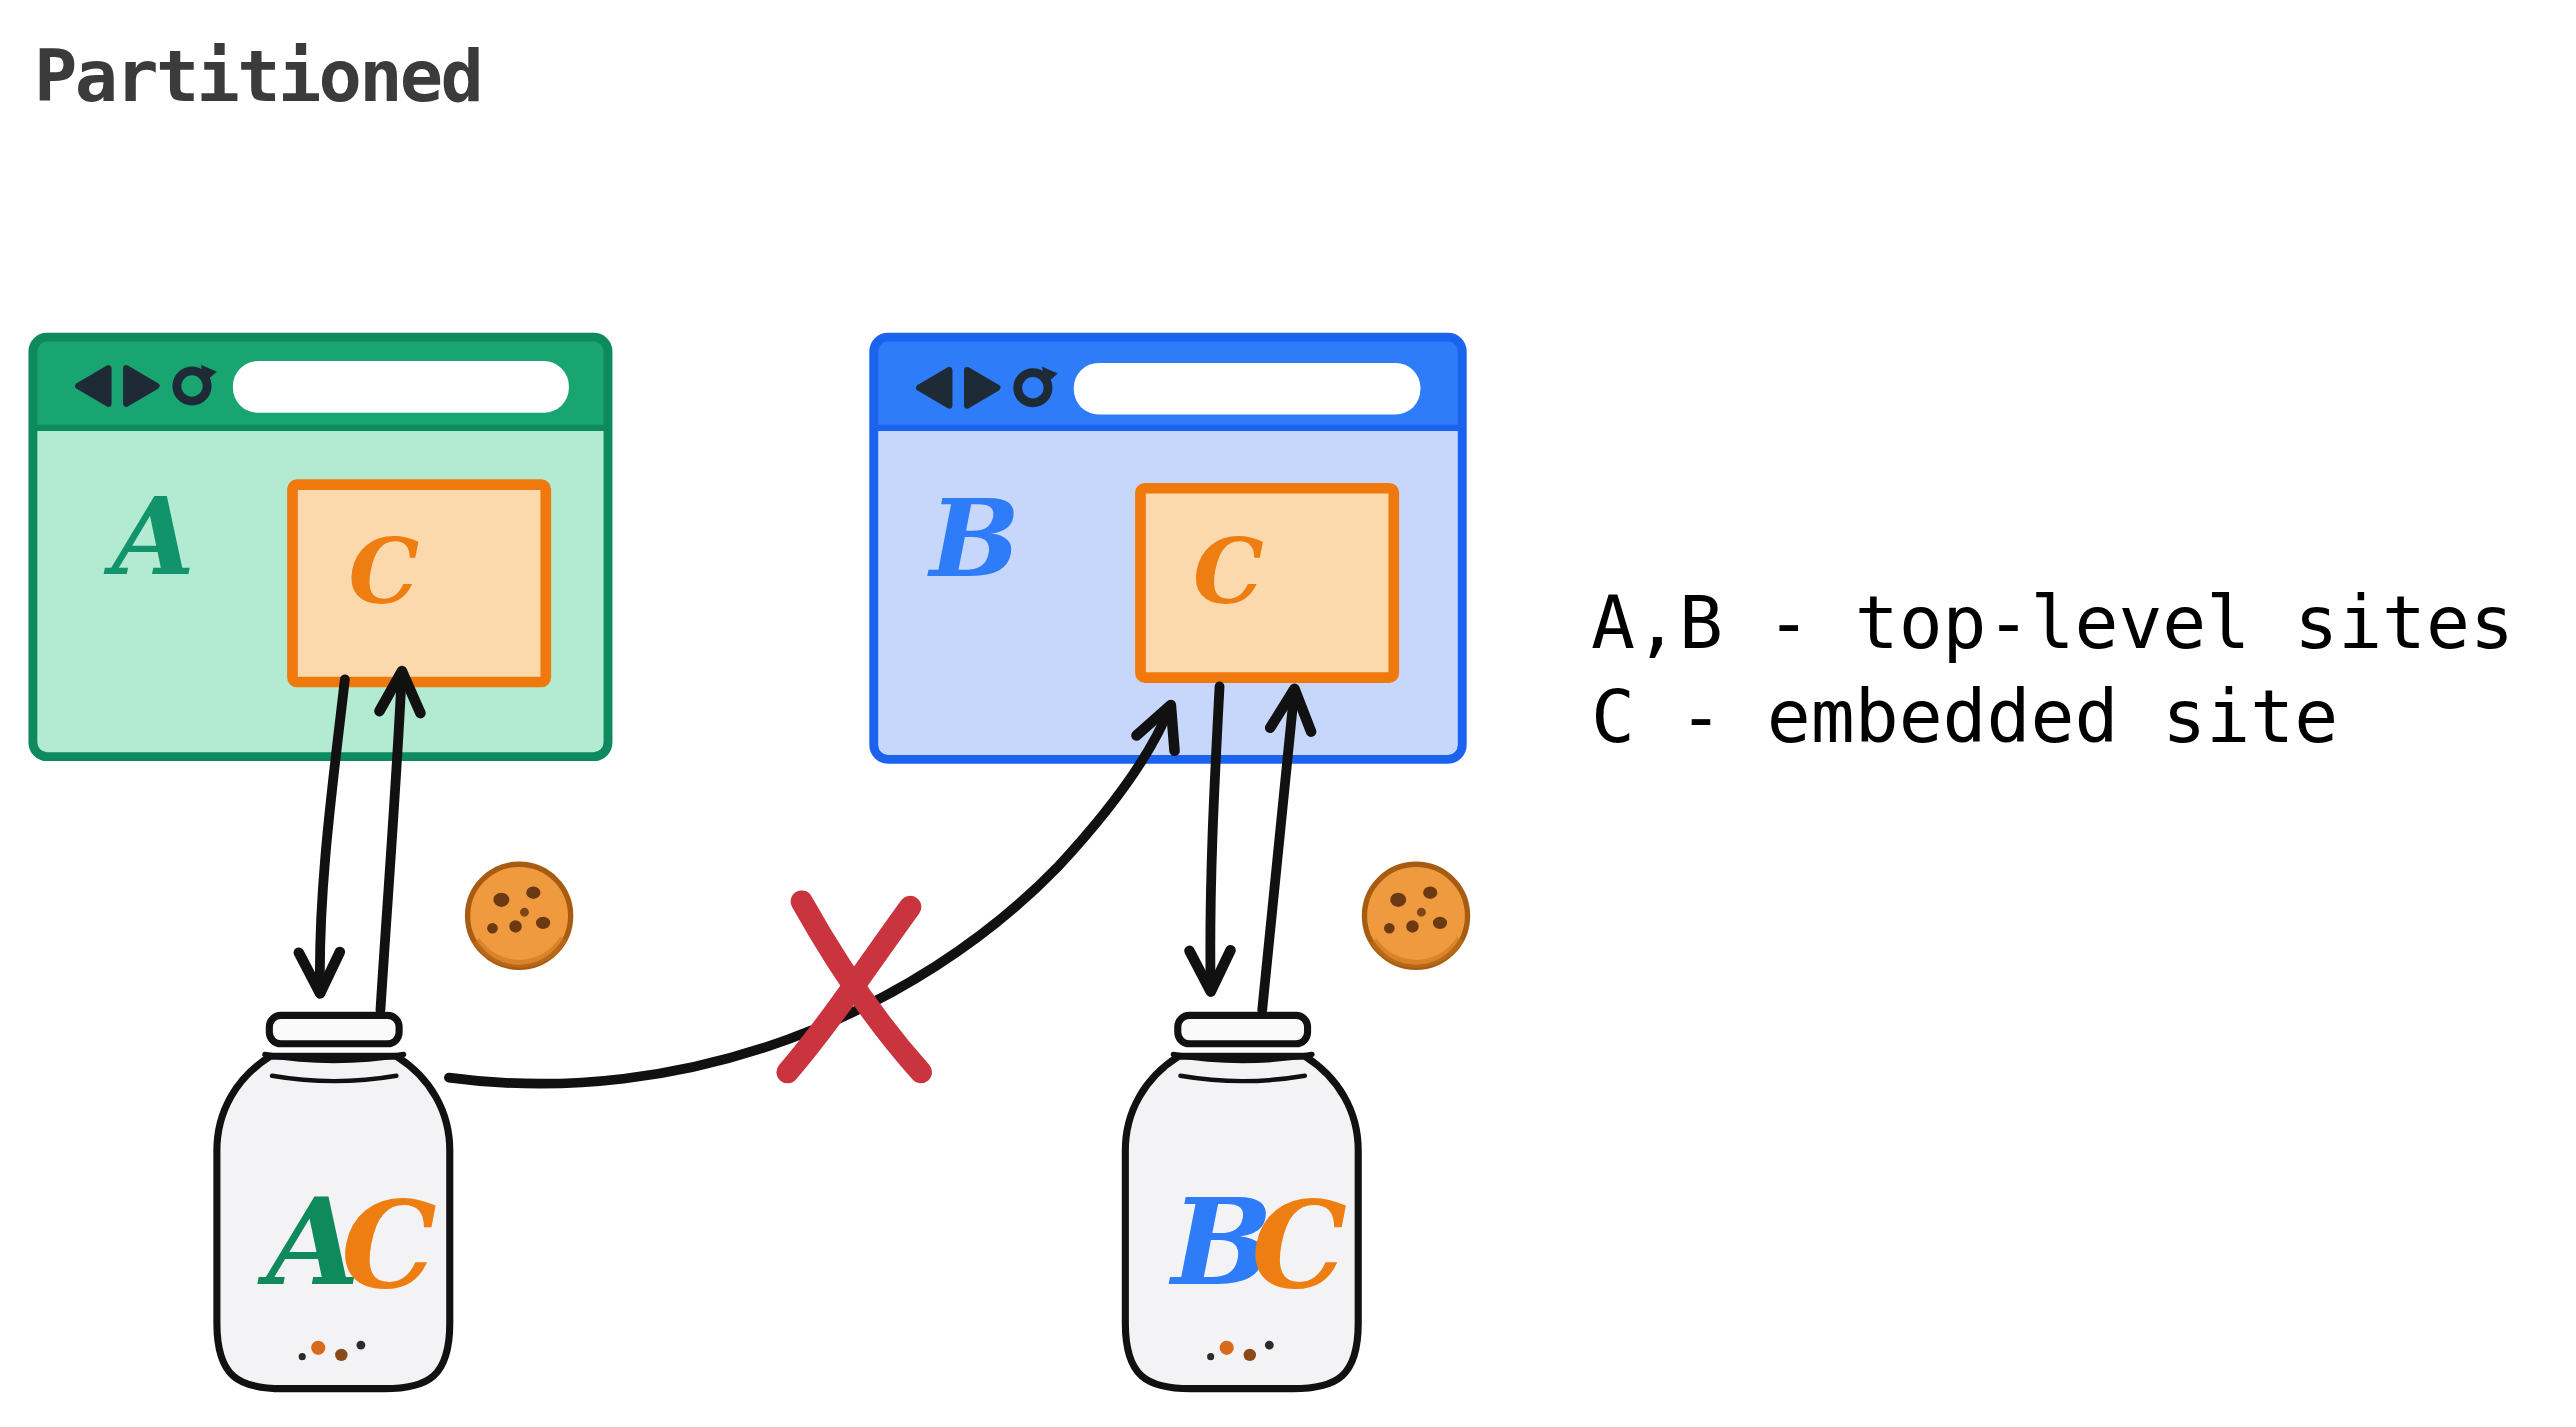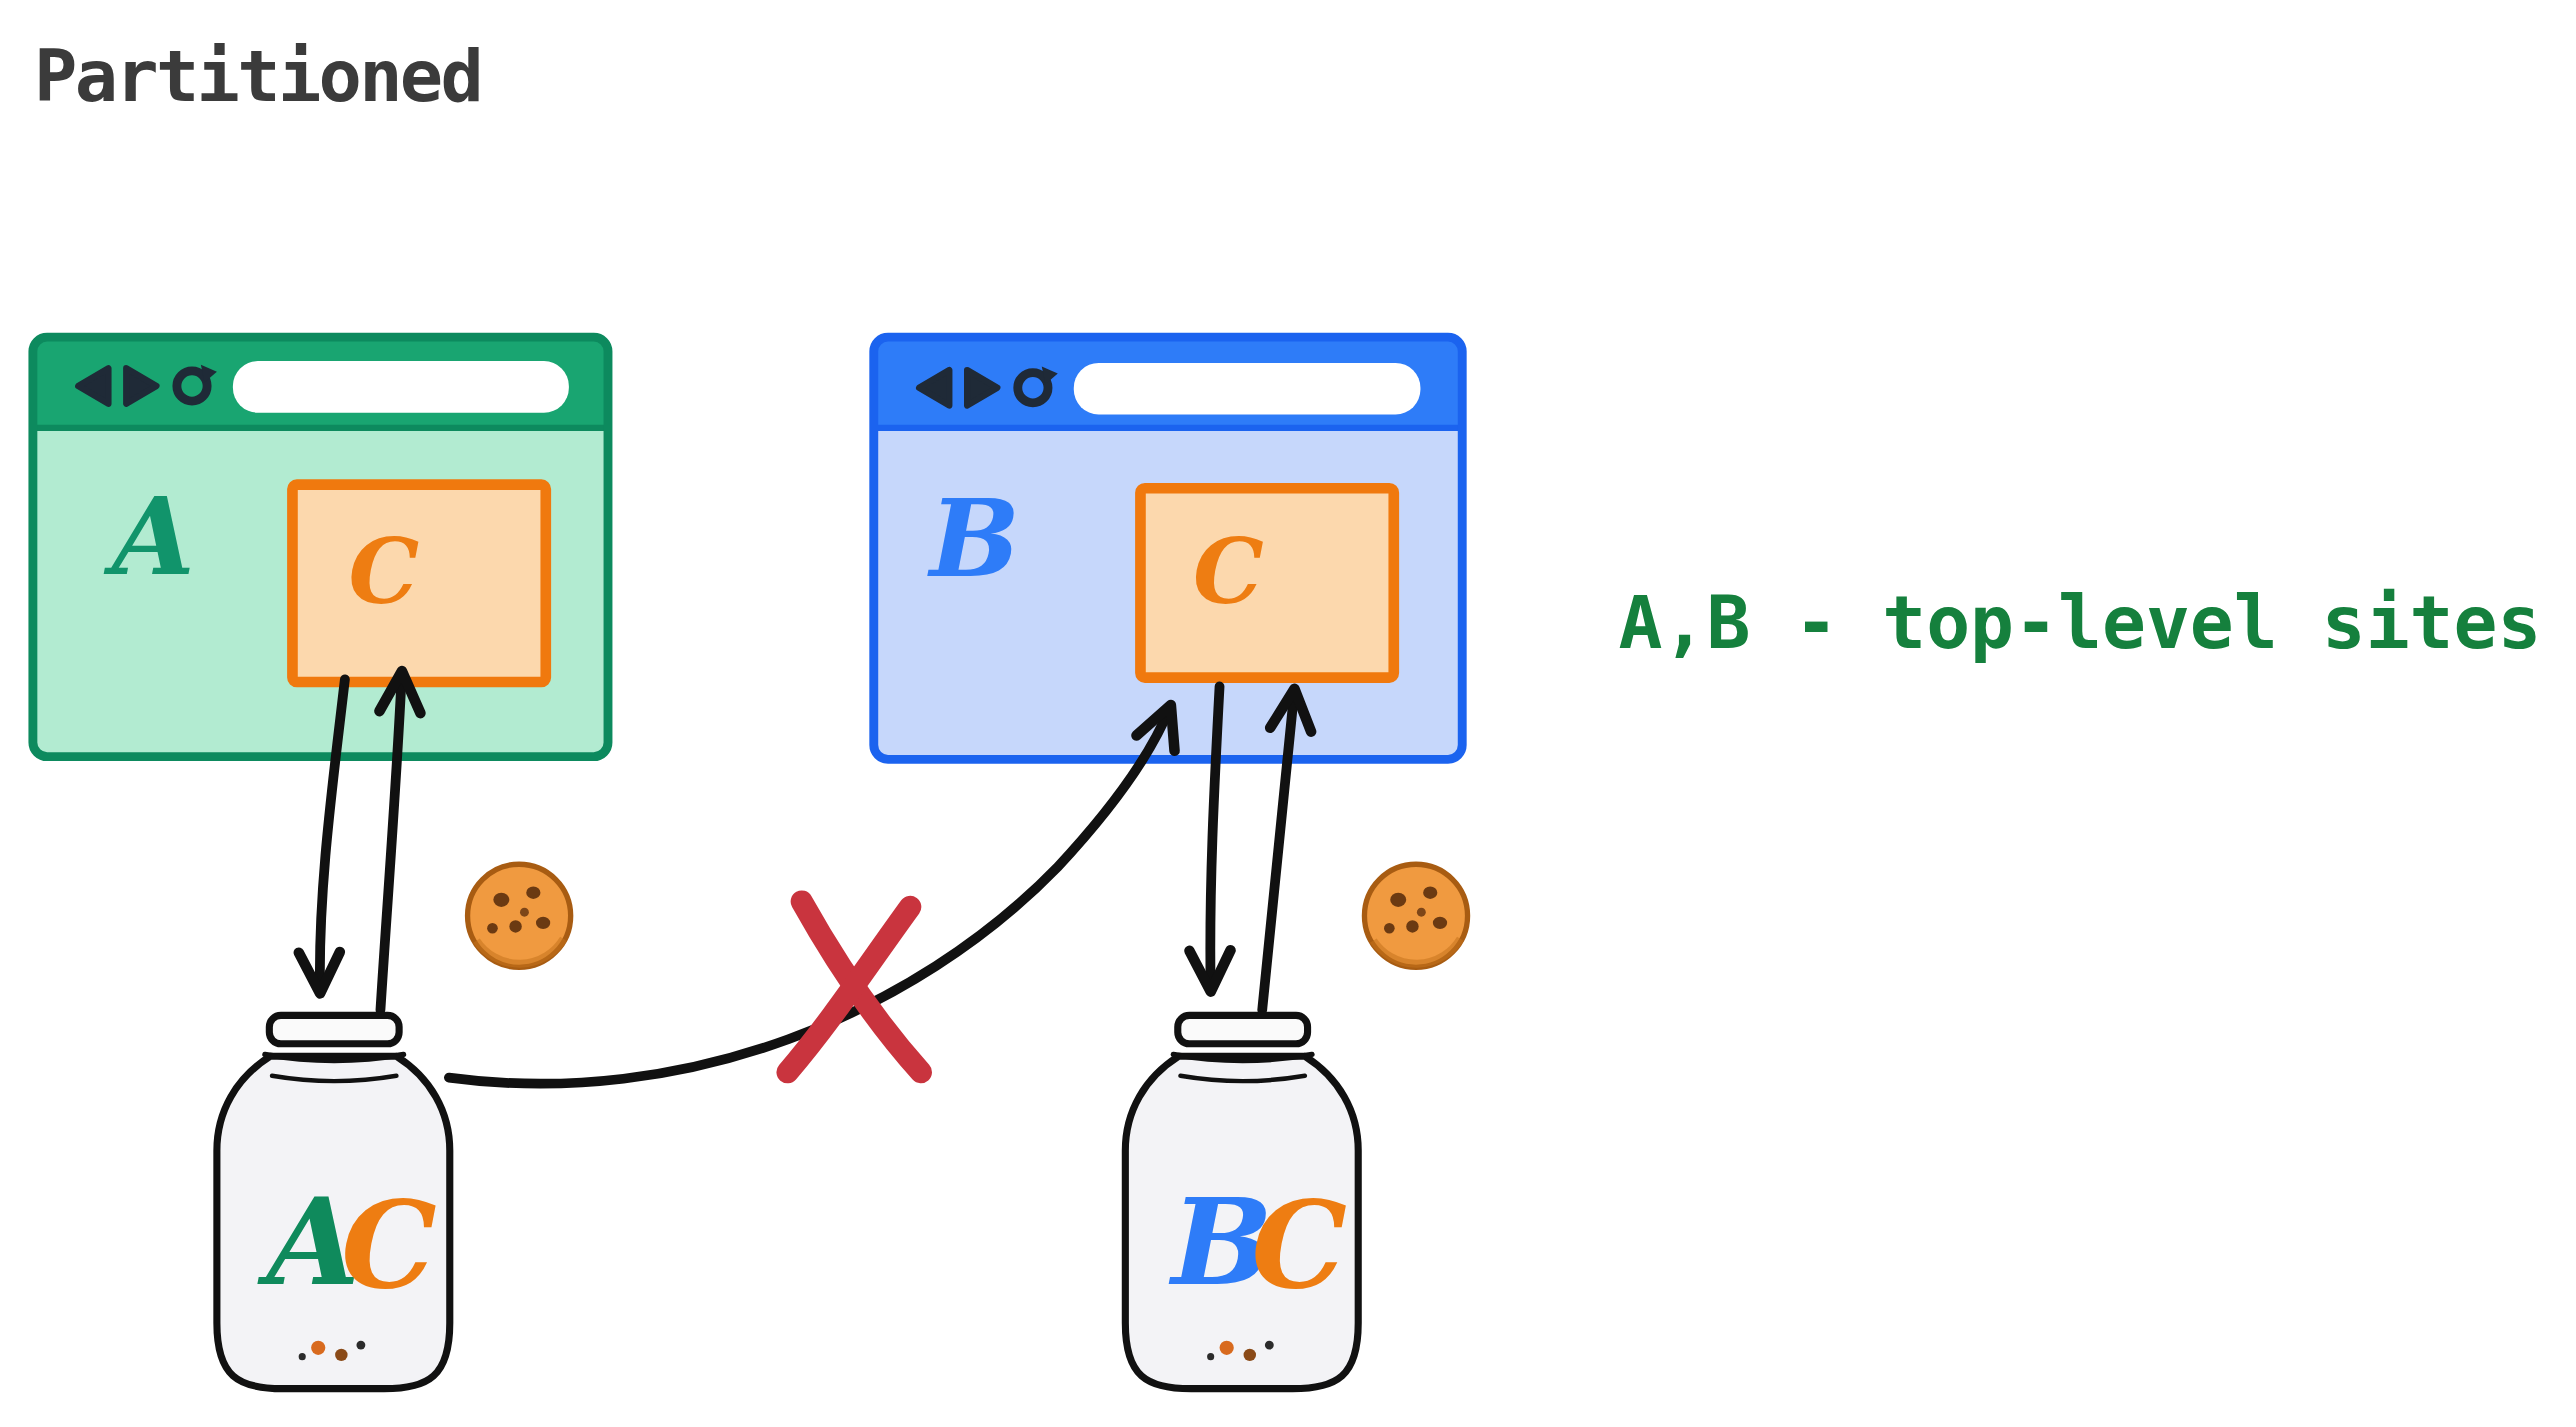--- a/index.html
+++ b/index.html
@@ -8,35 +8,36 @@
     width:2576px; height:1428px;
     position:relative; overflow:hidden;
     font-family:"DejaVu Sans Mono", monospace;
   }
   .title {
     position:absolute; left:34px; top:34px;
     font-size:72px; font-weight:bold; color:#3b3b3b; letter-spacing:-2.7px;
   }
   .legend {
     position:absolute; left:1591px; top:576px; width:978px;
-    text-align:center; font-size:73px; font-weight:bold;
-    color:#15803d; line-height:94px;
+    font-size:73px; font-weight:normal;
+    color:#000000; line-height:94px;
   }
   svg.diagram { position:absolute; left:0; top:0; width:2576px; height:1428px; }
   .hand { font-family:"DejaVu Serif", serif; font-style:italic; font-weight:bold; }
 </style>
 </head>
 <body>
 
 <div class="canvas">
 
   <div class="title">Partitioned</div>
 
   <div class="legend">
     <div>A,B - top-level sites</div>
+    <div>C - embedded site</div>
   </div>
 
   <svg class="diagram" viewBox="0 0 2898 1606">
     <defs>
       <marker id="ah" viewBox="0 0 10 10" refX="8" refY="5" markerWidth="6" markerHeight="6" orient="auto-start-reverse">
         <path d="M1.5 1.5 L8.5 5 L1.5 8.5" fill="none" stroke="#111111" stroke-width="1.8" stroke-linecap="round" stroke-linejoin="round"></path>
       </marker>
 
       <g id="jar-shape">
         <path d="M304 1188 C 266 1212, 244 1250, 244 1294 L 244 1488 C 244 1548, 268 1562, 318 1562 L 432 1562 C 482 1562, 506 1548, 506 1488 L 506 1294 C 506 1250, 484 1212, 446 1188 Z" fill="#f3f3f6" stroke="#111111" stroke-width="8" stroke-linejoin="round"></path>

